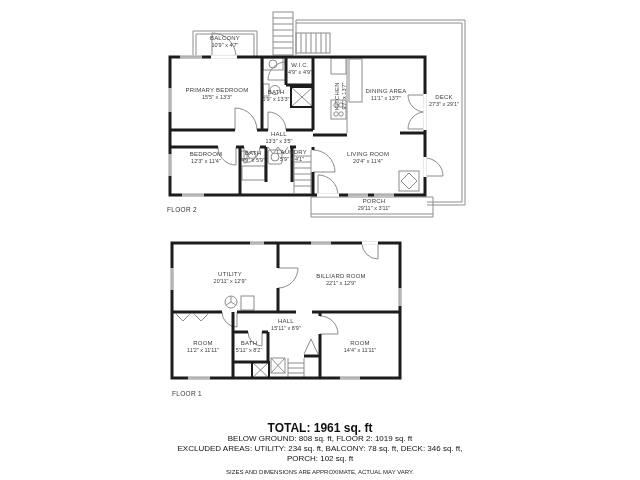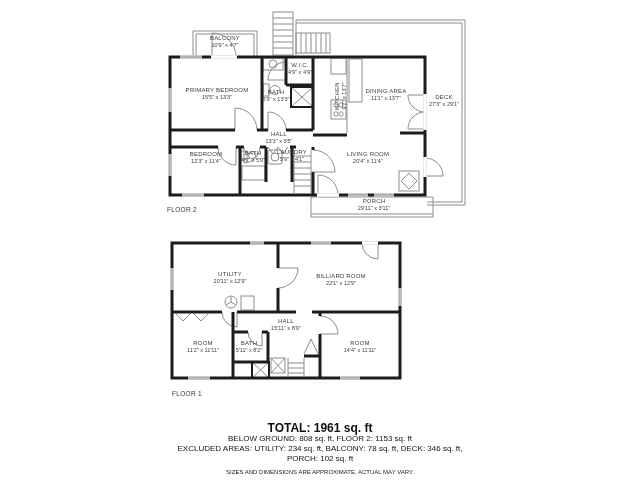--- a/index.html
+++ b/index.html
@@ -243,19 +243,19 @@
     <div class="dm">5'11" x 8'2"</div>
   </div>
   <div class="lbl" style="left:360px;top:347px">
     <div class="nm">ROOM</div>
     <div class="dm">14'4" x 11'11"</div>
   </div>
   <div class="floor-tag" style="left:172px;top:390px">FLOOR 1</div>
 
   <div id="summary">
     <div class="total">TOTAL: 1961 sq. ft</div>
-    <div class="line">BELOW GROUND: 808 sq. ft, FLOOR 2: 1153 sq. ft</div>
+    <div class="line">BELOW GROUND: 808 sq. ft, FLOOR 2: 1019 sq. ft</div>
     <div class="line">EXCLUDED AREAS: UTILITY: 234 sq. ft, BALCONY: 78 sq. ft, DECK: 346 sq. ft,</div>
     <div class="line">PORCH: 102 sq. ft</div>
     <div class="disclaimer">SIZES AND DIMENSIONS ARE APPROXIMATE, ACTUAL MAY VARY.</div>
   </div>
 
 </div>
 
 </body></html>

